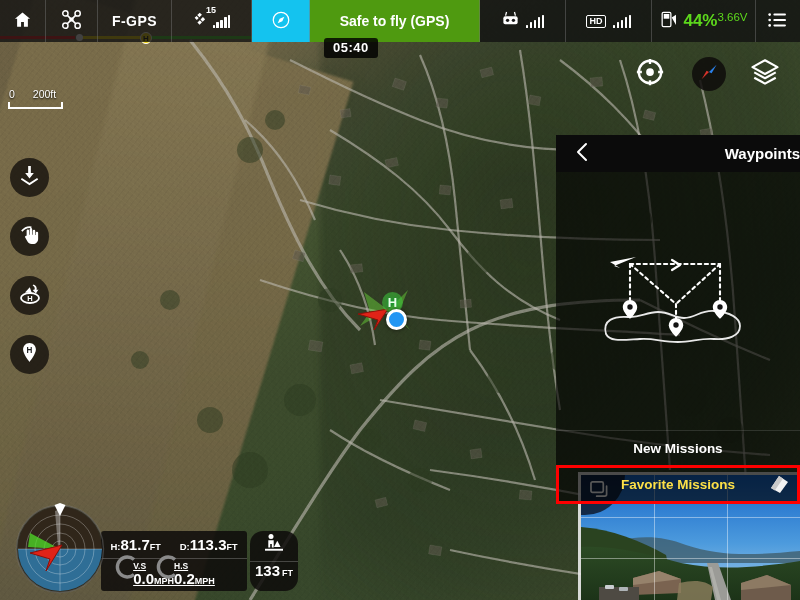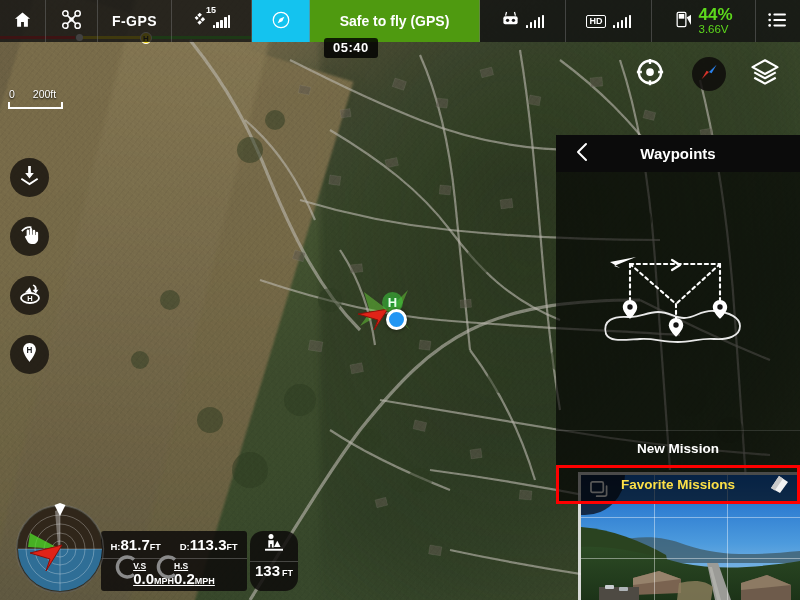--- a/index.html
+++ b/index.html
@@ -77,21 +77,21 @@
   .tb-home   { width: 46px; }
   .tb-drone  { width: 52px; }
   .tb-fgps   { width: 74px; font-weight: bold; font-size: 14px; letter-spacing: .4px; }
   .tb-sat    { width: 80px; gap: 3px; }
   .tb-comp   { width: 58px; background: #14c3ef; }
   .tb-safe   { flex: 1; background: #4f9a10; font-weight: bold; font-size: 14px; }
   .tb-rc     { width: 86px; gap: 6px; }
   .tb-hd     { width: 86px; gap: 7px; }
   .tb-batt   { width: 104px; gap: 5px; }
   .tb-menu   { width: 44px; }
-  .batt-txt { display: flex; flex-direction: column; align-items: flex-start; line-height: 1.02; }
+  .batt-txt { display: flex; align-items: flex-start; line-height: 1.02; }
   .batt-pct { color: #5dd81c; font-weight: bold; font-size: 17px; }
   .batt-v   { color: #5dd81c; font-size: 11.5px; }
   .sat-num { position: absolute; font-size: 9px; font-weight: bold; color: #fff; }
 
   
   .bars { display: inline-flex; align-items: flex-end; gap: 1.5px; height: 14px; }
   .bars i { display: block; width: 2.4px; background: #fff; border-radius: .5px; }
   .bars i:nth-child(1){height:3.5px}.bars i:nth-child(2){height:6px}
   .bars i:nth-child(3){height:8.5px}.bars i:nth-child(4){height:11px}
   .bars i:nth-child(5){height:13.5px}
@@ -179,21 +179,21 @@
   .dist-ico { height: 31px; display: flex; align-items: center; justify-content: center;
               border-bottom: 1px solid rgba(255,255,255,.22); }
   .dist-val { height: 28px; display: flex; align-items: baseline; justify-content: center; gap: 2px; }
 
   
   .wp {
     position: absolute; right: 0; top: 135px; width: 244px; height: 330px; z-index: 45;
   }
   .wp-head {
     height: 37px; background: #0b0b0b; position: relative;
-    display: flex; align-items: center; justify-content: center;
+    display: flex; align-items: center; justify-content: flex-end;
   }
   .wp-title { color: #fff; font-size: 15px; font-weight: bold; }
   .wp-back { position: absolute; left: 10px; top: 0; height: 37px; width: 32px;
              display: flex; align-items: center; justify-content: center; cursor: pointer; }
   .wp-body { height: 258px; background: rgba(0,0,0,.62);
              display: flex; flex-direction: column; }
   .wp-illus { flex: 1; display: flex; align-items: center; justify-content: center; }
   .wp-sub { color: #fff; font-size: 14.5px; line-height: 1.35; padding: 0 14px 26px; }
   .wp-newmission {
     height: 35px; background: rgba(0,0,0,.66);
@@ -637,21 +637,21 @@
             <path d="M132 52c-4 0-7.2 3.2-7.2 7.2 0 5 7.2 11.5 7.2 11.5s7.2-6.5 7.2-11.5c0-4-3.2-7.2-7.2-7.2z"></path>
             <circle cx="132" cy="59" r="2.7" fill="#131313"></circle>
             <path d="M88 70c-4 0-7.2 3.2-7.2 7.2 0 5 7.2 11.5 7.2 11.5s7.2-6.5 7.2-11.5c0-4-3.2-7.2-7.2-7.2z"></path>
             <circle cx="88" cy="77" r="2.7" fill="#131313"></circle>
           </g>
         </svg>
       </div>
     </div>
 
     <div class="wp-newmission">
-      <span>New Mission</span>
+      <span>New Missions</span>
     </div>
 
     <div class="wp-fav-wrap">
       <span class="wp-fav-lbl">Favorite Missions</span>
       <span class="wp-fav-icon">
         <svg width="26" height="22" viewBox="0 0 26 22">
           <path d="M8 16 L16 4 L25 10 L17 21 Z" fill="#f2f2f2"></path>
           <path d="M8 16 L16 4 L20 6.6 L11.8 18.6 Z" fill="#c9c9c9"></path>
         </svg>
       </span>

